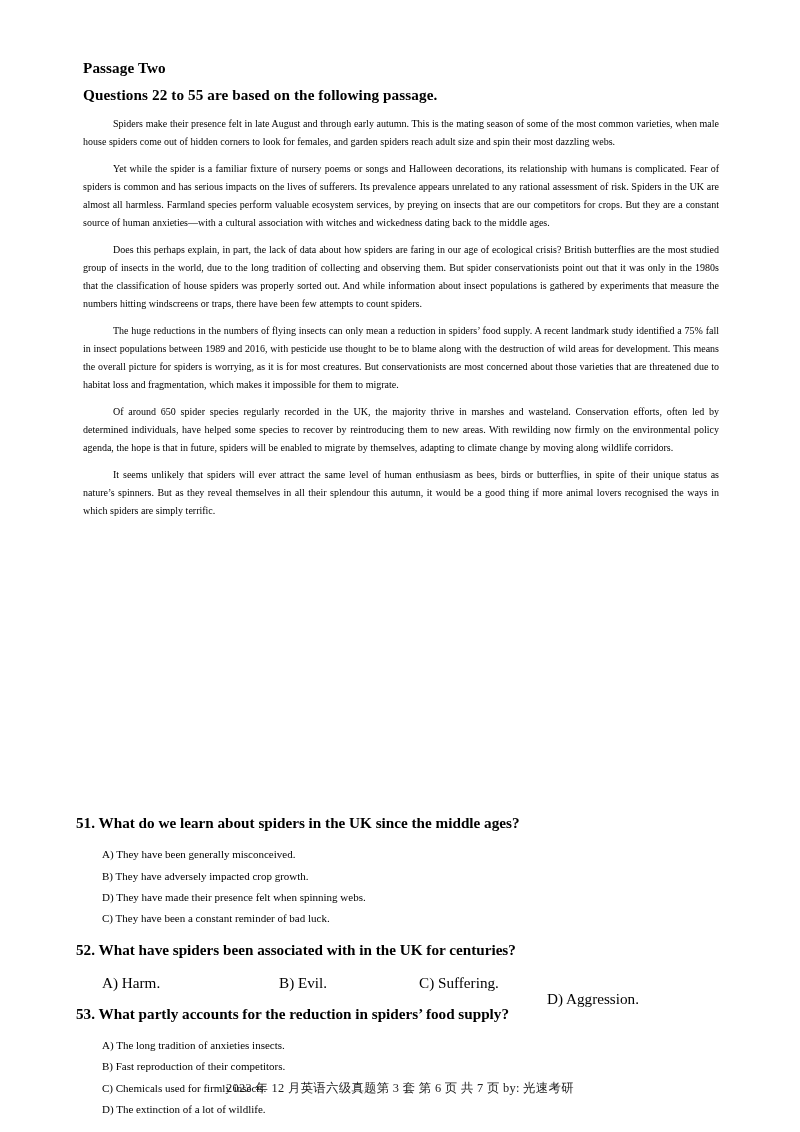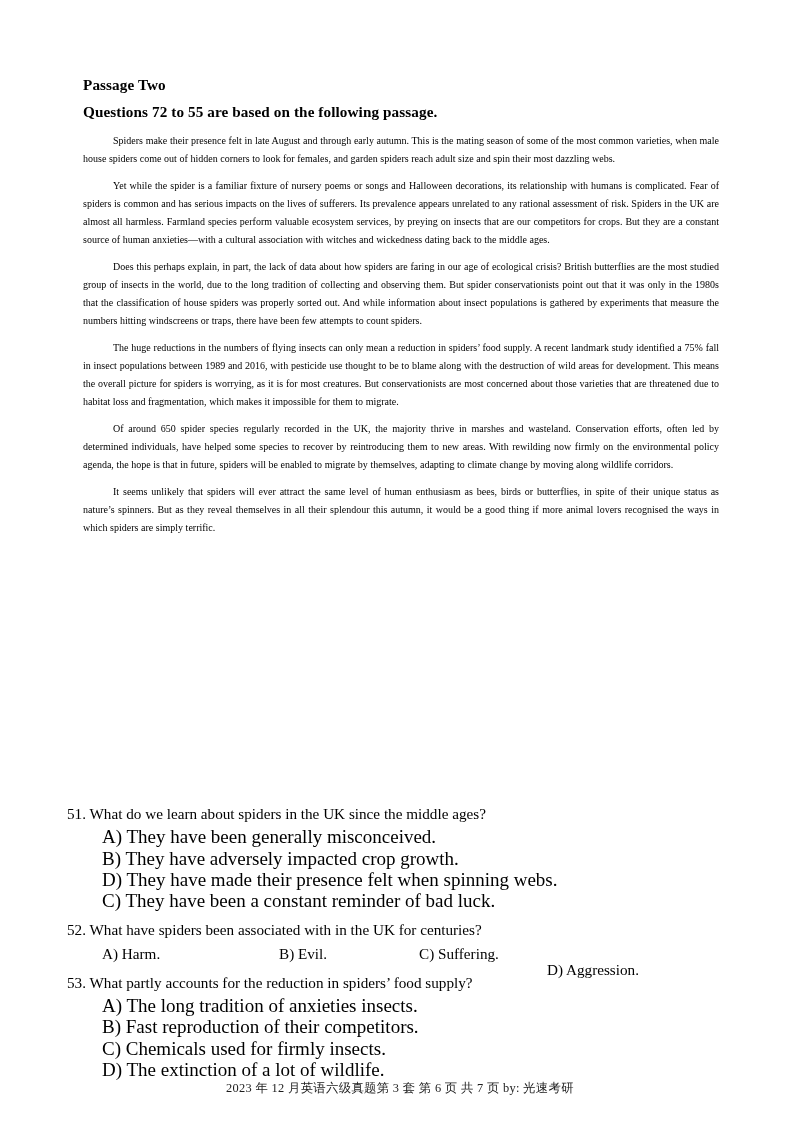--- a/index.html
+++ b/index.html
@@ -29,21 +29,21 @@
     position: absolute;
     left: 83px;
     top: 56px;
     width: 636px;
   }
 
   .heading {
     font-weight: bold;
     font-size: 15.2px;
     line-height: 24px;
-    margin: 17px 0 0 0;
+    margin: 0 0 0 0;
     letter-spacing: 0.1px;
   }
   .heading.second {
     margin-top: 3px;
   }
 
   .para {
     font-size: 10px;
     line-height: 18px;
     text-align: justify;
@@ -63,25 +63,26 @@
     top: 802px;
     width: 660px;
   }
 
   .question-block {
     margin-bottom: 7px;
   }
   .question-stem {
     font-size: 15.2px;
     line-height: 24.2px;
-    margin: 0;
+    margin: 9px;
     white-space: nowrap;
+    font-weight: bold;
   }
   .option {
-    font-size: 19px;
+    font-size: 11px;
     line-height: 21.3px;
     margin: 0;
     padding-left: 35px;
     white-space: nowrap;
   }
 
   .options-inline {
     position: relative;
     height: 21.3px;
     font-size: 15.2px;
@@ -110,21 +111,21 @@
     letter-spacing: 0.3px;
   }
 </style>
 </head>
 <body>
 
 <div class="page">
 
   <div class="content">
     <div class="heading">Passage Two</div>
-    <div class="heading second">Questions 72 to 55 are based on the following passage.</div>
+    <div class="heading second">Questions 22 to 55 are based on the following passage.</div>
 
     <p class="para">Spiders make their presence felt in late August and through early autumn. This is the mating season of some of the most common varieties, when male house spiders come out of hidden corners to look for females, and garden spiders reach adult size and spin their most dazzling webs.</p>
     <p class="para">Yet while the spider is a familiar fixture of nursery poems or songs and Halloween decorations, its relationship with humans is complicated. Fear of spiders is common and has serious impacts on the lives of sufferers. Its prevalence appears unrelated to any rational assessment of risk. Spiders in the UK are almost all harmless. Farmland species perform valuable ecosystem services, by preying on insects that are our competitors for crops. But they are a constant source of human anxieties—with a cultural association with witches and wickedness dating back to the middle ages.</p>
     <p class="para">Does this perhaps explain, in part, the lack of data about how spiders are faring in our age of ecological crisis? British butterflies are the most studied group of insects in the world, due to the long tradition of collecting and observing them. But spider conservationists point out that it was only in the 1980s that the classification of house spiders was properly sorted out. And while information about insect populations is gathered by experiments that measure the numbers hitting windscreens or traps, there have been few attempts to count spiders.</p>
     <p class="para">The huge reductions in the numbers of flying insects can only mean a reduction in spiders’ food supply. A recent landmark study identified a 75% fall in insect populations between 1989 and 2016, with pesticide use thought to be to blame along with the destruction of wild areas for development. This means the overall picture for spiders is worrying, as it is for most creatures. But conservationists are most concerned about those varieties that are threatened due to habitat loss and fragmentation, which makes it impossible for them to migrate.</p>
     <p class="para">Of around 650 spider species regularly recorded in the UK, the majority thrive in marshes and wasteland. Conservation efforts, often led by determined individuals, have helped some species to recover by reintroducing them to new areas. With rewilding now firmly on the environmental policy agenda, the hope is that in future, spiders will be enabled to migrate by themselves, adapting to climate change by moving along wildlife corridors.</p>
     <p class="para">It seems unlikely that spiders will ever attract the same level of human enthusiasm as bees, birds or butterflies, in spite of their unique status as nature’s spinners. But as they reveal themselves in all their splendour this autumn, it would be a good thing if more animal lovers recognised the ways in which spiders are simply terrific.</p>
   </div>
 
   <div class="questions">

